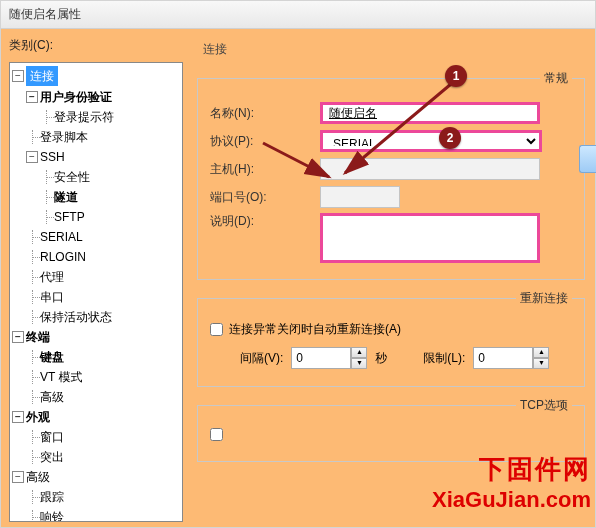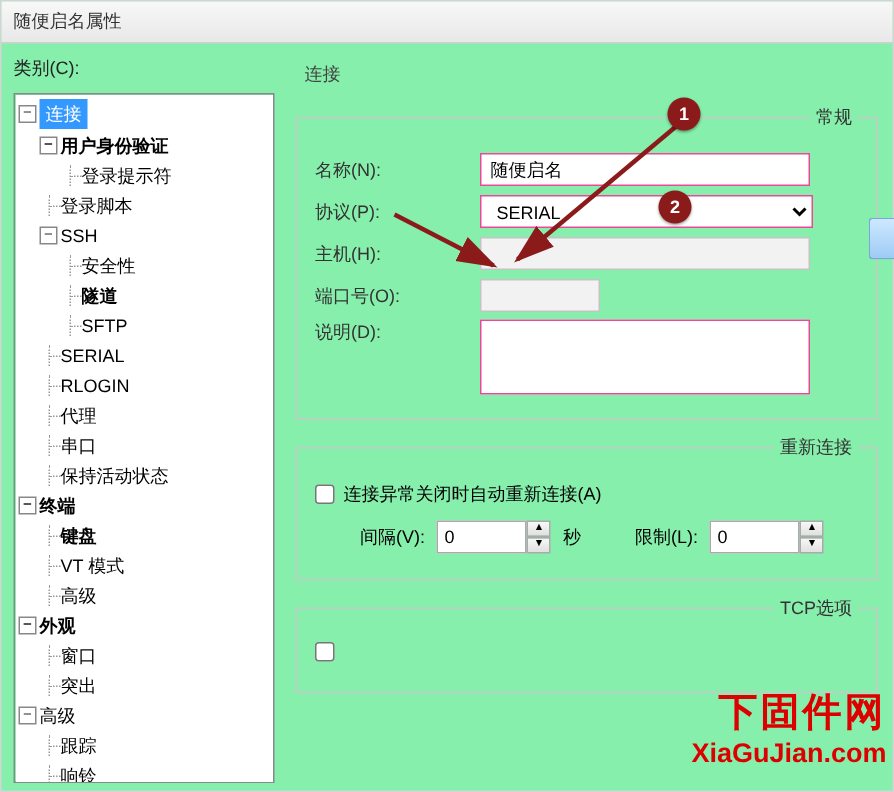--- a/index.html
+++ b/index.html
@@ -1,17 +1,17 @@
 <!DOCTYPE html>
 <html><head>
 <meta charset="utf-8">
 <style>
 * { box-sizing: border-box; margin: 0; padding: 0; font-family: "Microsoft YaHei", "SimSun", sans-serif; font-size: 12px; }
 body { background: #f0f0f0; width: 596px; height: 528px; overflow: hidden; position: relative; }
-.window { background: #86efac; border: 1px solid #d4d4d4; width: 596px; height: 528px; }
+.window { background: #fdba74; border: 1px solid #d4d4d4; width: 596px; height: 528px; }
 .titlebar { background: linear-gradient(#f8f8f8, #e8e8e8); height: 28px; padding: 5px 8px; border-bottom: 1px solid #d0d0d0; }
 .titlebar span { color: #333; }
 .content { display: flex; height: calc(100% - 28px); }
 .left-panel { width: 186px; padding: 8px 4px 8px 8px; }
 .left-label { margin-bottom: 8px; color: #222; }
 .tree-container { border: 1px solid #888; background: #fff; height: 460px; overflow: auto; padding: 2px 0; }
 .tree { list-style: none; }
 .tree li { white-space: nowrap; line-height: 18px; }
 .tree-row { display: flex; align-items: center; padding: 1px 2px; cursor: default; }
 .tree-row.bold { font-weight: bold; }
@@ -19,39 +19,39 @@
 .tree-spacer { display: inline-block; width: 14px; }
 .dotted { display: inline-block; width: 14px; height: 14px; position: relative; }
 .dotted::before { content: ""; position: absolute; left: 6px; top: 0; bottom: 0; border-left: 1px dotted #999; }
 .dotted::after { content: ""; position: absolute; left: 6px; right: 0; top: 7px; border-top: 1px dotted #999; }
 .right-panel { flex: 1; padding: 8px 0 0 0; position: relative; }
 .panel-title { color: #444; margin: 4px 0 12px 16px; }
 fieldset { border: 1px solid #c8c8c8; margin: 0 10px 10px 10px; padding: 10px 12px 12px 12px; }
 legend { color: #333; padding: 0 4px; text-align: right; }
 .form-row { display: flex; align-items: center; margin: 4px 0; min-height: 24px; }
 .form-label { width: 110px; color: #333; }
-input[type=text], select, textarea { border: 1px solid #ec4899; background: #fff; padding: 3px 6px; font-size: 12px; }
+input[type=text], select, textarea { border: 3px solid #ec4899; background: #fff; padding: 3px 6px; font-size: 12px; text-decoration: underline; }
 input[type=text] { width: 220px; height: 22px; }
 select { width: 222px; height: 22px; }
 .disabled-input { background: #f2f2f2; border: 1px solid #c4c4c4; width: 220px; height: 22px; }
 textarea { width: 220px; height: 50px; resize: none; }
 .spinner-container { display: inline-flex; }
 .spinner-input { width: 60px; height: 22px; border: 1px solid #aaa; padding: 2px 4px; }
 .spinner-btns { display: inline-flex; flex-direction: column; }
 .spinner-btn { width: 16px; height: 11px; border: 1px solid #aaa; background: linear-gradient(#f8f8f8,#e0e0e0); font-size: 7px; line-height: 1; text-align: center; cursor: pointer; }
 .checkbox-row { display: flex; margin: 4px 0 8px 0; }
 .checkbox-row input { margin-right: 6px; }
 .inline-group { display: flex; align-items: center; gap: 8px; }
 .badge { position: absolute; width: 22px; height: 22px; background: #8b1a1a; border-radius: 50%; color: #fff; display: flex; align-items: center; justify-content: center; font-weight: bold; font-size: 13px; box-shadow: 0 1px 2px rgba(0,0,0,0.4); z-index: 10; }
 .badge1 { top: 36px; right: 128px; }
 .badge2 { top: 98px; left: 252px; }
 svg.arrow { position: absolute; z-index: 9; pointer-events: none; }
 .watermark { position: absolute; right: 4px; bottom: 14px; text-align: right; z-index: 5; pointer-events: none; }
 .watermark .cn { font-size: 26px; font-weight: bold; color: #d00; letter-spacing: 2px; }
-.watermark .en { font-size: 18px; font-weight: bold; color: #d00; }
+.watermark .en { font-size: 22px; font-weight: bold; color: #d00; }
 .side-btn { position: absolute; right: -2px; top: 116px; width: 18px; height: 28px; background: linear-gradient(#cde8ff,#9ecbf5); border: 1px solid #7aa8d6; border-right: none; border-radius: 3px 0 0 3px; }
 </style>
 </head>
 <body>
 
 <div class="window">
   <div class="titlebar">
     <span>随便启名属性</span>
   </div>
   <div class="content">

